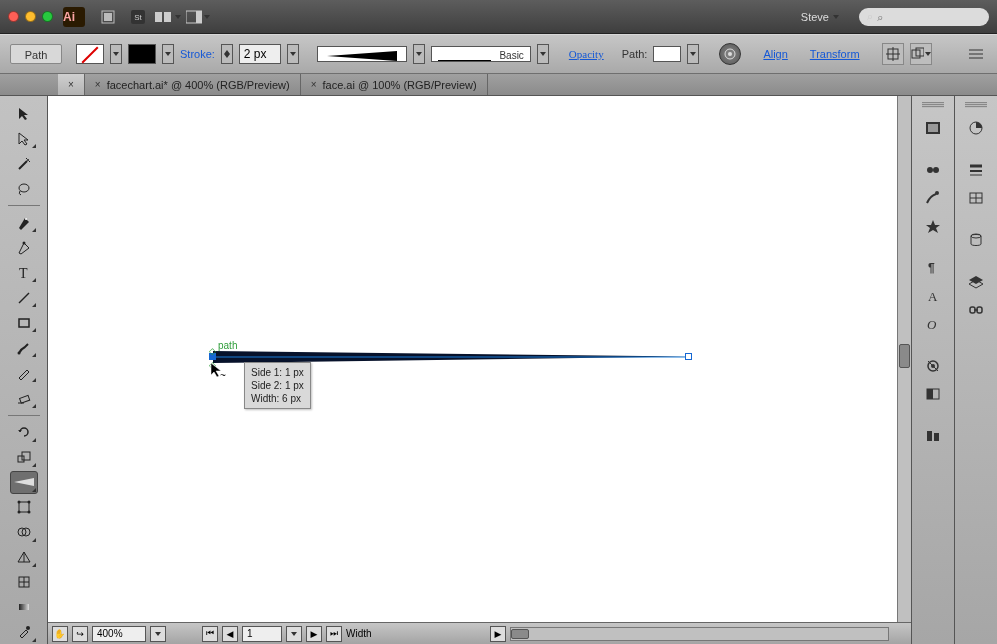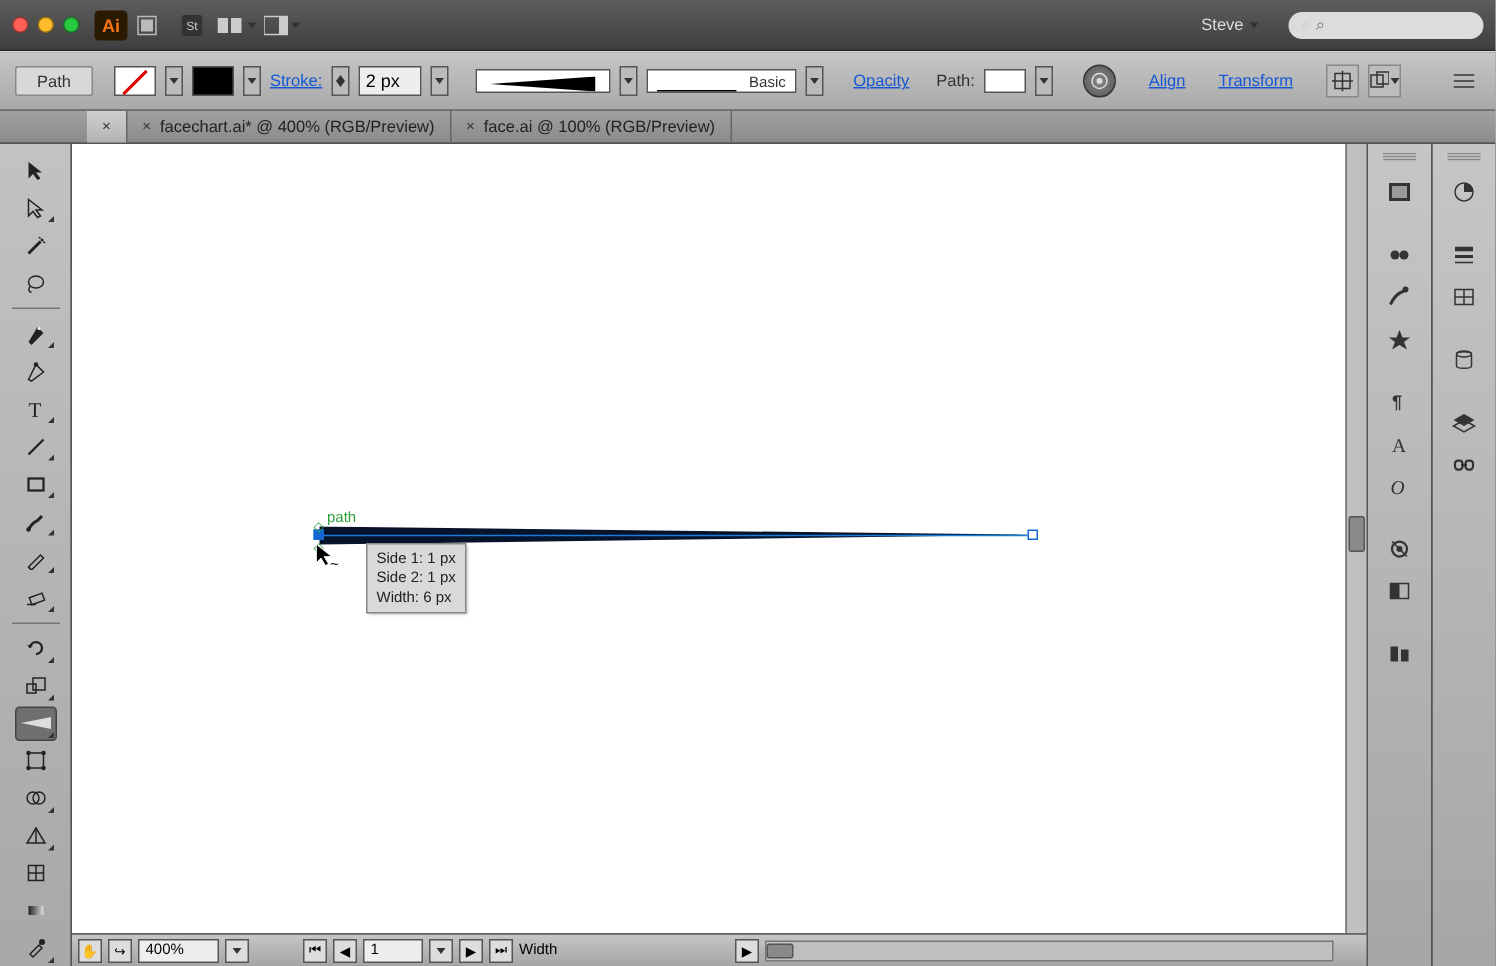--- a/index.html
+++ b/index.html
@@ -19,22 +19,22 @@
   display: flex;
   align-items: center;
   padding: 0 8px;
   color: #ccc;
   border-bottom: 1px solid #222;
 }
 .traffic { display: flex; gap: 6px; margin-right: 10px; }
 .tl-dot { width: 11px; height: 11px; border-radius: 50%; border: 1px solid rgba(0,0,0,.4); }
 .tl-red { background:#ff5f56; } .tl-yel{background:#ffbd2e;} .tl-grn{background:#27c93f;}
 .ai-logo {
-  width: 22px; height: 20px; background:#2a1a01; color:#f97316; font-weight:bold;
-  font-size:12px; text-align:center; line-height:20px; border-radius:3px; 
+  width: 22px; height: 20px; background:#2a1a01; color:#fca5a5; font-weight:bold;
+  font-size:12px; text-align:left; line-height:20px; border-radius:3px; margin-right:10px;
 }
 .titlebar .icon-btn {
   width: 26px; height: 22px; display:flex; align-items:center; justify-content:center;
   color:#ccc; margin-right:4px; border-radius:3px; cursor:pointer;
 }
 .titlebar .sep { flex:1; }
 .user-menu { color:#ddd; padding:0 6px; display:flex; align-items:center; gap:4px; }
 .search-container {
   background:#dcdcdc; border-radius:10px; padding:2px 8px; display:flex; align-items:center; gap:4px;
   width:130px; height:18px;
@@ -53,32 +53,32 @@
 .swatch {
   width:28px; height:20px; border:1px solid #555; display:flex; align-items:center; justify-content:center;
   background:#fff; position:relative;
 }
 .swatch.nofill::after{
   content:""; position:absolute; left:2px; right:2px; top:50%; height:2px; background:#d00; transform:rotate(-45deg);
 }
 .swatch.black { background:#000; }
 .mini-dd { width:12px; height:20px; border:1px solid #555; background:#bbb; display:flex; align-items:center; justify-content:center; }
 .dd-tri{ width:0;height:0;border-left:3px solid transparent;border-right:3px solid transparent;border-top:4px solid #333;}
-.stroke-label{ color:#1558d6; text-decoration:underline; }
+.stroke-label{ color:#1558d6; }
 .num-input{
   width:42px; height:20px; border:1px solid #555; background:#eee; padding:0 4px; font-size:12px;
 }
 .wide-swatch{
   height:16px; border:1px solid #555; background:#fff; display:flex; align-items:flex-end; justify-content:center;
 }
 .brushprev{ width:90px; }
 .brushprev svg{ width:70px; height:10px; }
 .strokeprofile{ width:100px; font-size:10px; justify-content:flex-end; gap:8px; padding:0 6px; }
 .strokeprofile .line{ flex:1; height:1px; background:#000; }
-.opacity-lbl{ color:#1558d6; text-decoration:underline; }
+.opacity-lbl{ color:#1558d6; text-decoration:underline;font-family:Liberation Serif, serif; }
 .small-swatch{ width:28px; }
 .circ-btn{
   width:22px;height:22px;border-radius:50%;background:radial-gradient(#888,#555);
   border:1px solid #333;display:flex;align-items:center;justify-content:center;color:#ddd;
   cursor:pointer;
 }
 .link-btn{ color:#1558d6; text-decoration:underline; cursor:pointer; }
 .icon-sq{ width:22px;height:22px;border:1px solid #888;display:flex;align-items:center;justify-content:center;background:#bdbdbd;cursor:pointer; }
 
 

